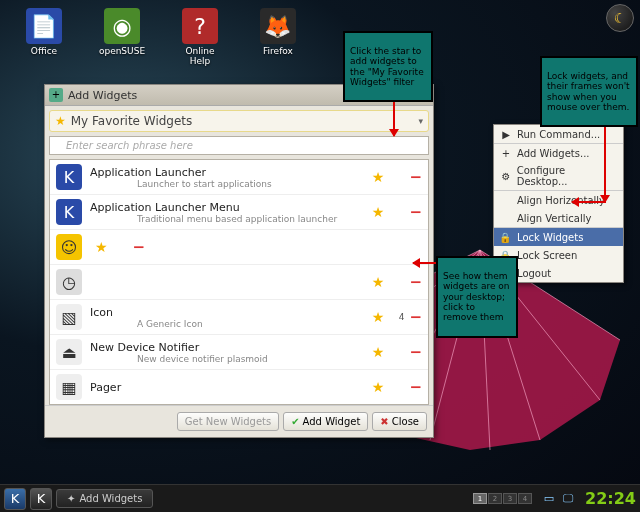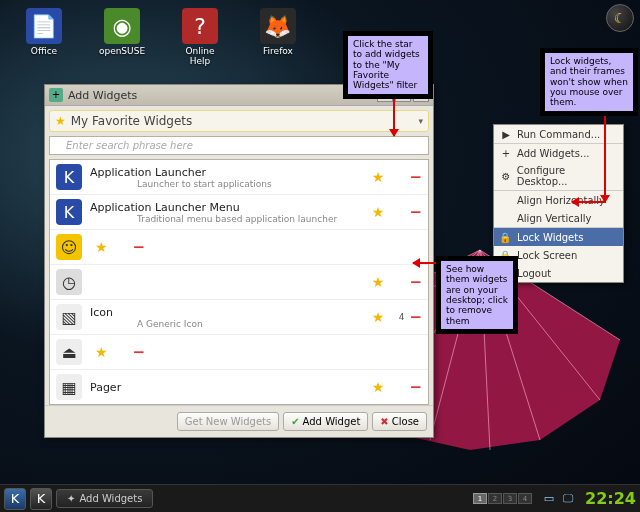--- a/index.html
+++ b/index.html
@@ -71,21 +71,21 @@
   .ctx {
     position:absolute; left:493px; top:124px; width:131px; background:#f5f3ec;
     border:1px solid #8a8680; box-shadow:2px 2px 5px rgba(0,0,0,.5);
   }
   .ctx .ci { display:flex;align-items:center;padding:3px 6px;font-size:10px;color:#333;gap:5px;}
   .ctx .ci.sep{border-top:1px solid #ccc;}
   .ctx .ci.sel{background:#4a6da8;color:#fff;}
   .ctx .cicon{width:12px;height:12px;display:flex;align-items:center;justify-content:center;font-size:10px;}
 
   .callout {
-    position:absolute; background:#c4b5fd; border:5px solid #000000; padding:3px 5px;
+    position:absolute; background:#0f766e; border:2px solid #000000; padding:13px 5px;
     font-size:9px; color:#000; line-height:1.15; z-index:5;
   }
   .arrow { position:absolute; background:#d00; z-index:4;}
   .arrow.v{width:2px;}
   .arrow.h{height:2px;}
   .arrow::after{content:'';position:absolute;}
   .arrow.v.down::after{left:-4px;bottom:-1px;border-left:5px solid transparent;border-right:5px solid transparent;border-top:8px solid #d00;}
   .arrow.h.left::after{left:-1px;top:-4px;border-top:5px solid transparent;border-bottom:5px solid transparent;border-right:8px solid #d00;}
 
   .taskbar {
@@ -186,20 +186,24 @@
   <div class="wtext">
           <div class="wname">Icon</div>
   <div class="wdesc">A Generic Icon</div>
         </div>
   <div class="wstar">★</div>
   <div class="wcount">4</div>
   <div class="wminus">−</div>
       </div>
       <div class="witem">
         <div class="wicon" style="background:#eee;color:#333">⏏</div>
+  <div class="wtext">
+          <div class="wname">New Device Notifier</div>
+  <div class="wdesc">New device notifier plasmoid</div>
+        </div>
   <div class="wstar">★</div>
   <div class="wcount"></div>
   <div class="wminus">−</div>
       </div>
       <div class="witem">
         <div class="wicon" style="background:#eee;color:#333">▦</div>
   <div class="wtext">
           <div class="wname">Pager</div>
   <div class="wdesc"></div>
         </div>
@@ -254,21 +258,21 @@
     </div>
     <div class="ci">
       <span class="cicon">⏻</span>
       <span>Logout</span>
     </div>
   </div>
 
 <div class="callout" style="left:343px;top:31px;width:90px">Click the star to add widgets to the "My Favorite Widgets" filter</div>
 <div class="arrow v down" style="left:393px;top:70px;height:66px"></div>
 
-<div class="callout" style="left:540px;top:48px;width:98px">Lock widgets, and their frames won't show when you mouse over them.</div>
+<div class="callout" style="left:540px;top:56px;width:98px">Lock widgets, and their frames won't show when you mouse over them.</div>
 <div class="arrow v down" style="left:604px;top:95px;height:107px"></div>
 <div class="arrow h left" style="left:572px;top:201px;width:34px"></div>
 
 <div class="callout" style="left:436px;top:256px;width:82px">See how them widgets are on your desktop; click to remove them</div>
 <div class="arrow h left" style="left:413px;top:262px;width:23px"></div>
 
 <div class="taskbar">
   <div class="tb-launch">K</div>
   <div class="tb-launch" style="background:linear-gradient(#555,#222)">K</div>
   <div class="tb-task">

